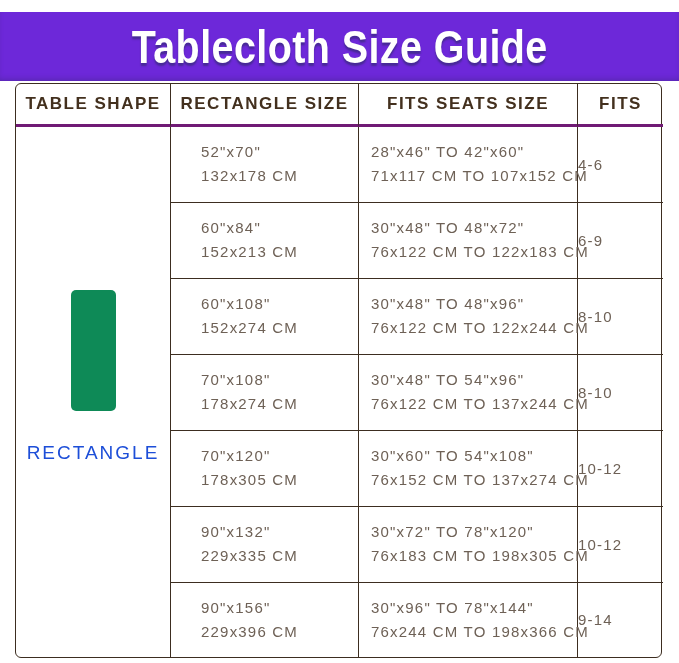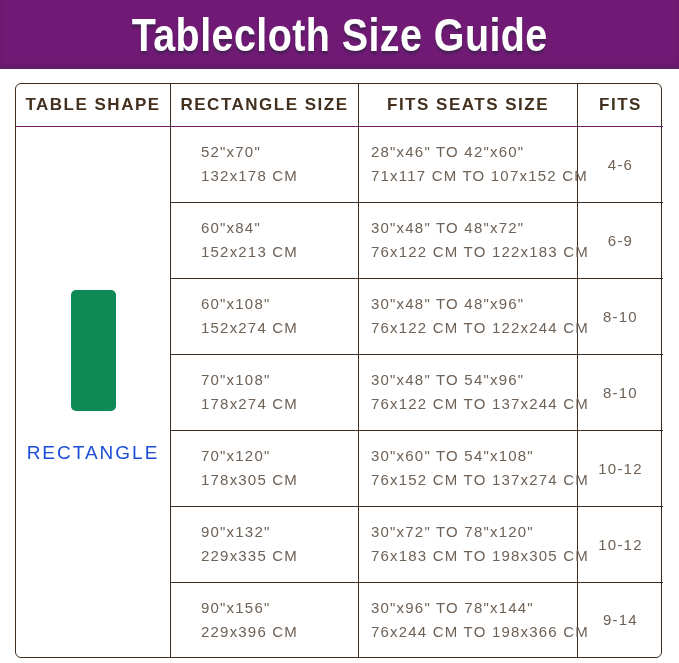--- a/index.html
+++ b/index.html
@@ -9,24 +9,24 @@
     width: 679px;
     height: 663px;
     background: #ffffff;
     font-family: "Liberation Sans", sans-serif;
     overflow: hidden;
     position: relative;
   }
   
   .banner {
     position: absolute;
-    left: 0; top: 0;
+    left: 0; top: 12px;
     width: 679px;
     height: 69px;
-    background: #701a75;
+    background: #6d28d9;
     display: flex;
     align-items: center;
     justify-content: center;
     box-shadow: inset 0 -4px 6px -3px rgba(0,40,25,0.25);
   }
   .banner-title {
     display: inline-block;
     color: #ffffff;
     font-size: 47px;
     font-weight: bold;
@@ -49,21 +49,21 @@
   table.size-table {
     width: 100%;
     height: 100%;
     border-collapse: separate;
     border-spacing: 0;
     table-layout: fixed;
   }
   .size-table th {
     height: 43px;
     border-right: 1px solid #3c2d20;
-    border-bottom: 1px solid #701a75;
+    border-bottom: 3px solid #701a75;
     font-size: 17px;
     font-weight: bold;
     letter-spacing: 1.5px;
     color: #43301e;
     text-align: center;
     vertical-align: middle;
     padding: 0;
   }
   .size-table th:last-child { border-right: none; }
   .size-table td {
@@ -73,21 +73,21 @@
     font-size: 15px;
     letter-spacing: 1.2px;
     vertical-align: middle;
     padding: 0;
   }
   .size-table td .line { line-height: 24px; white-space: nowrap; }
   .size-table tbody tr:last-child td { border-bottom: none; }
   .size-table td.c2 { padding-left: 30px; }
   .size-table td.c3 { padding-left: 12px; }
   .size-table td.c4 {
-    text-align: center;
+    text-align: left;
     border-right: none;
   }
   
   .size-table td.shape-cell {
     border-bottom: none;
     text-align: center;
     vertical-align: middle;
   }
   .shape-group { position: relative; top: -15px; }
   .rect-swatch {

